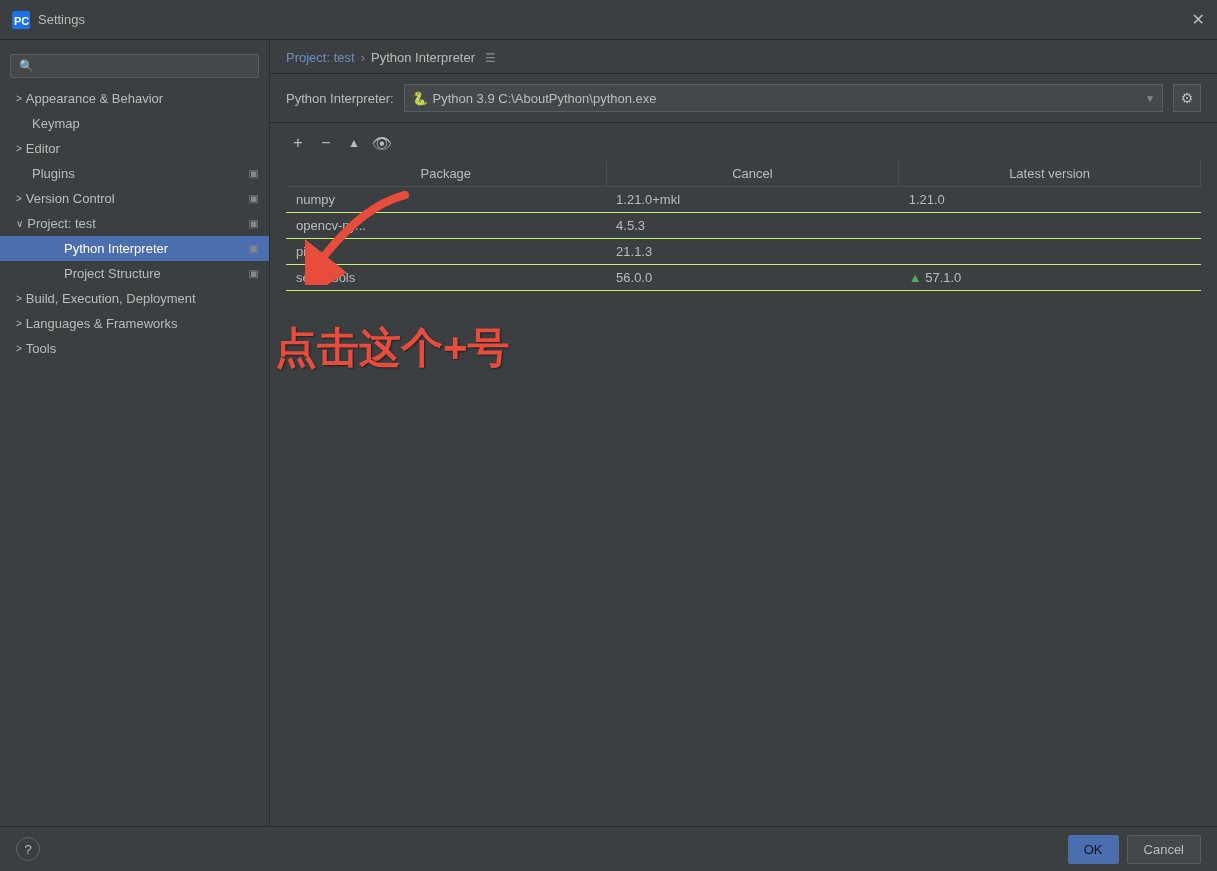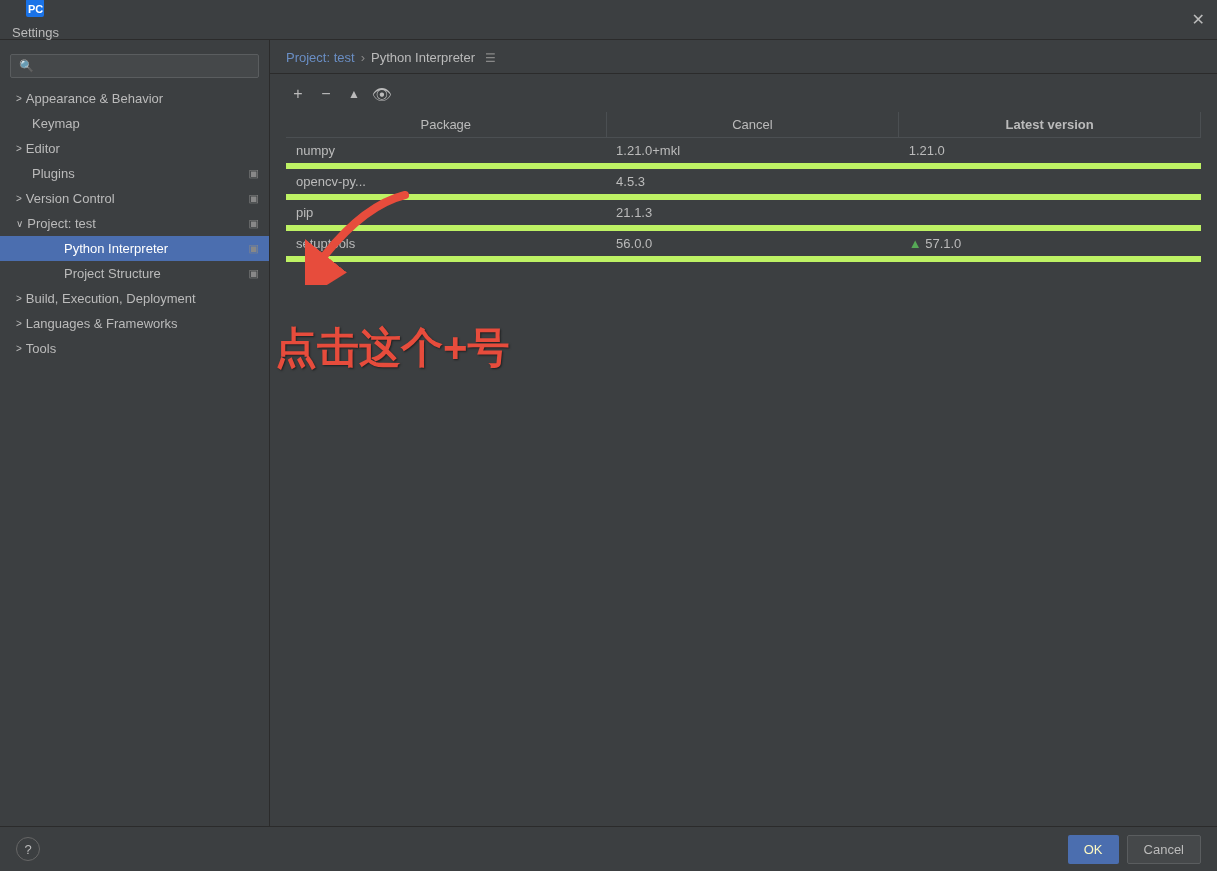--- a/index.html
+++ b/index.html
@@ -21,21 +21,20 @@
       height: 40px;
       background: #3c3f41;
       padding: 0 12px;
       border-bottom: 1px solid #2b2b2b;
       justify-content: space-between;
     }
     .titlebar-left {
       display: flex;
       align-items: center;
       gap: 8px;
-      flex-direction: column;
     }
     .titlebar-icon {
       width: 18px;
       height: 18px;
     }
     .titlebar-title {
       color: #bbbbbb;
       font-size: 13px;
     }
     .titlebar-close {
@@ -229,25 +228,25 @@
     }
     .package-table th {
       text-align: center;
       padding: 5px 10px;
       color: #bbbbbb;
       font-weight: normal;
       border-right: 1px solid #4b4f52;
     }
     .package-table td {
       padding: 5px 10px;
-      border-bottom: 6px solid #bef264;
+      border-bottom: 1px solid #bef264;
     }
     .package-table .col-package { width: 35%; }
     .package-table .col-version { width: 32%; }
-    .package-table .col-latest { width: 33%; font-weight: bold; }
+    .package-table .col-latest { width: 33%; }
 
     
     .bottom-bar {
       height: 45px;
       background: #3c3f41;
       border-top: 1px solid #2b2b2b;
       display: flex;
       align-items: center;
       justify-content: space-between;
       padding: 0 16px;
@@ -264,21 +263,21 @@
       align-items: center;
       justify-content: center;
       font-size: 13px;
     }
     .bottom-actions {
       display: flex;
       gap: 8px;
     }
     .btn-primary {
       background: #4b6eaf;
-      color: #fef9c3;
+      color: #0f172a;
       border: none;
       padding: 6px 16px;
       font-size: 13px;
       cursor: pointer;
       border-radius: 2px;
     }
     .btn-secondary {
       background: #45484a;
       color: #bbbbbb;
       border: 1px solid #5a5d5f;
@@ -396,20 +395,31 @@
 
   <div class="content">
 
     <div class="breadcrumb">
       <span class="breadcrumb-link">Project: test</span>
       <span class="breadcrumb-sep">›</span>
       <span class="breadcrumb-current">Python Interpreter</span>
       <span class="breadcrumb-bookmark">☰</span>
     </div>
 
+    <div class="interpreter-row">
+      <span class="interpreter-label">Python Interpreter:</span>
+      <div class="interpreter-select-wrapper">
+        <select>
+          <option>🐍 Python 3.9  C:\AboutPython\python.exe</option>
+        </select>
+      </div>
+      <button class="interpreter-gear-btn">
+        <span>⚙</span>
+      </button>
+    </div>
 
     <div class="package-section">
 
       <div class="toolbar">
         <button class="toolbar-btn">
           <span>+</span>
         </button>
         <button class="toolbar-btn">
           <span>−</span>
         </button>

